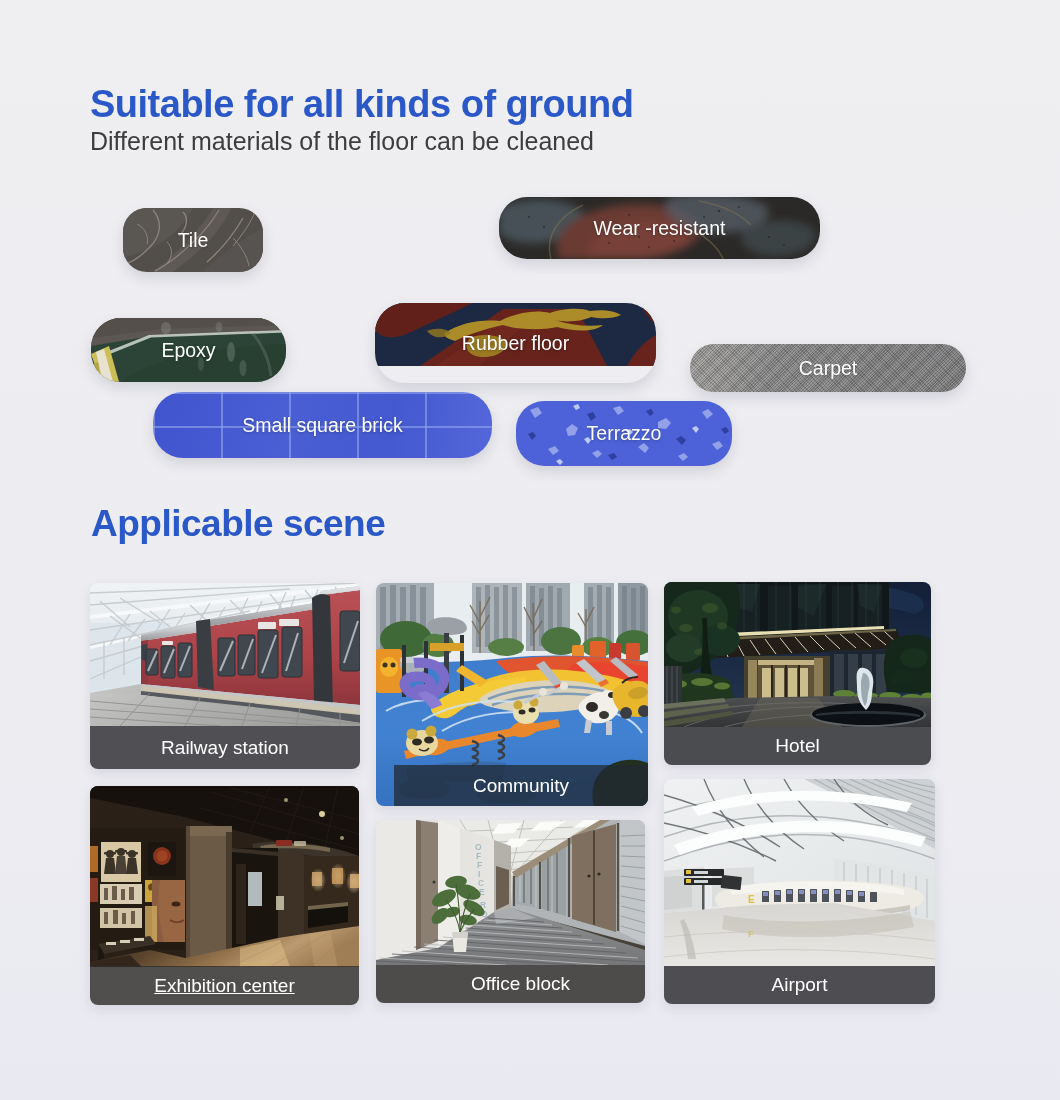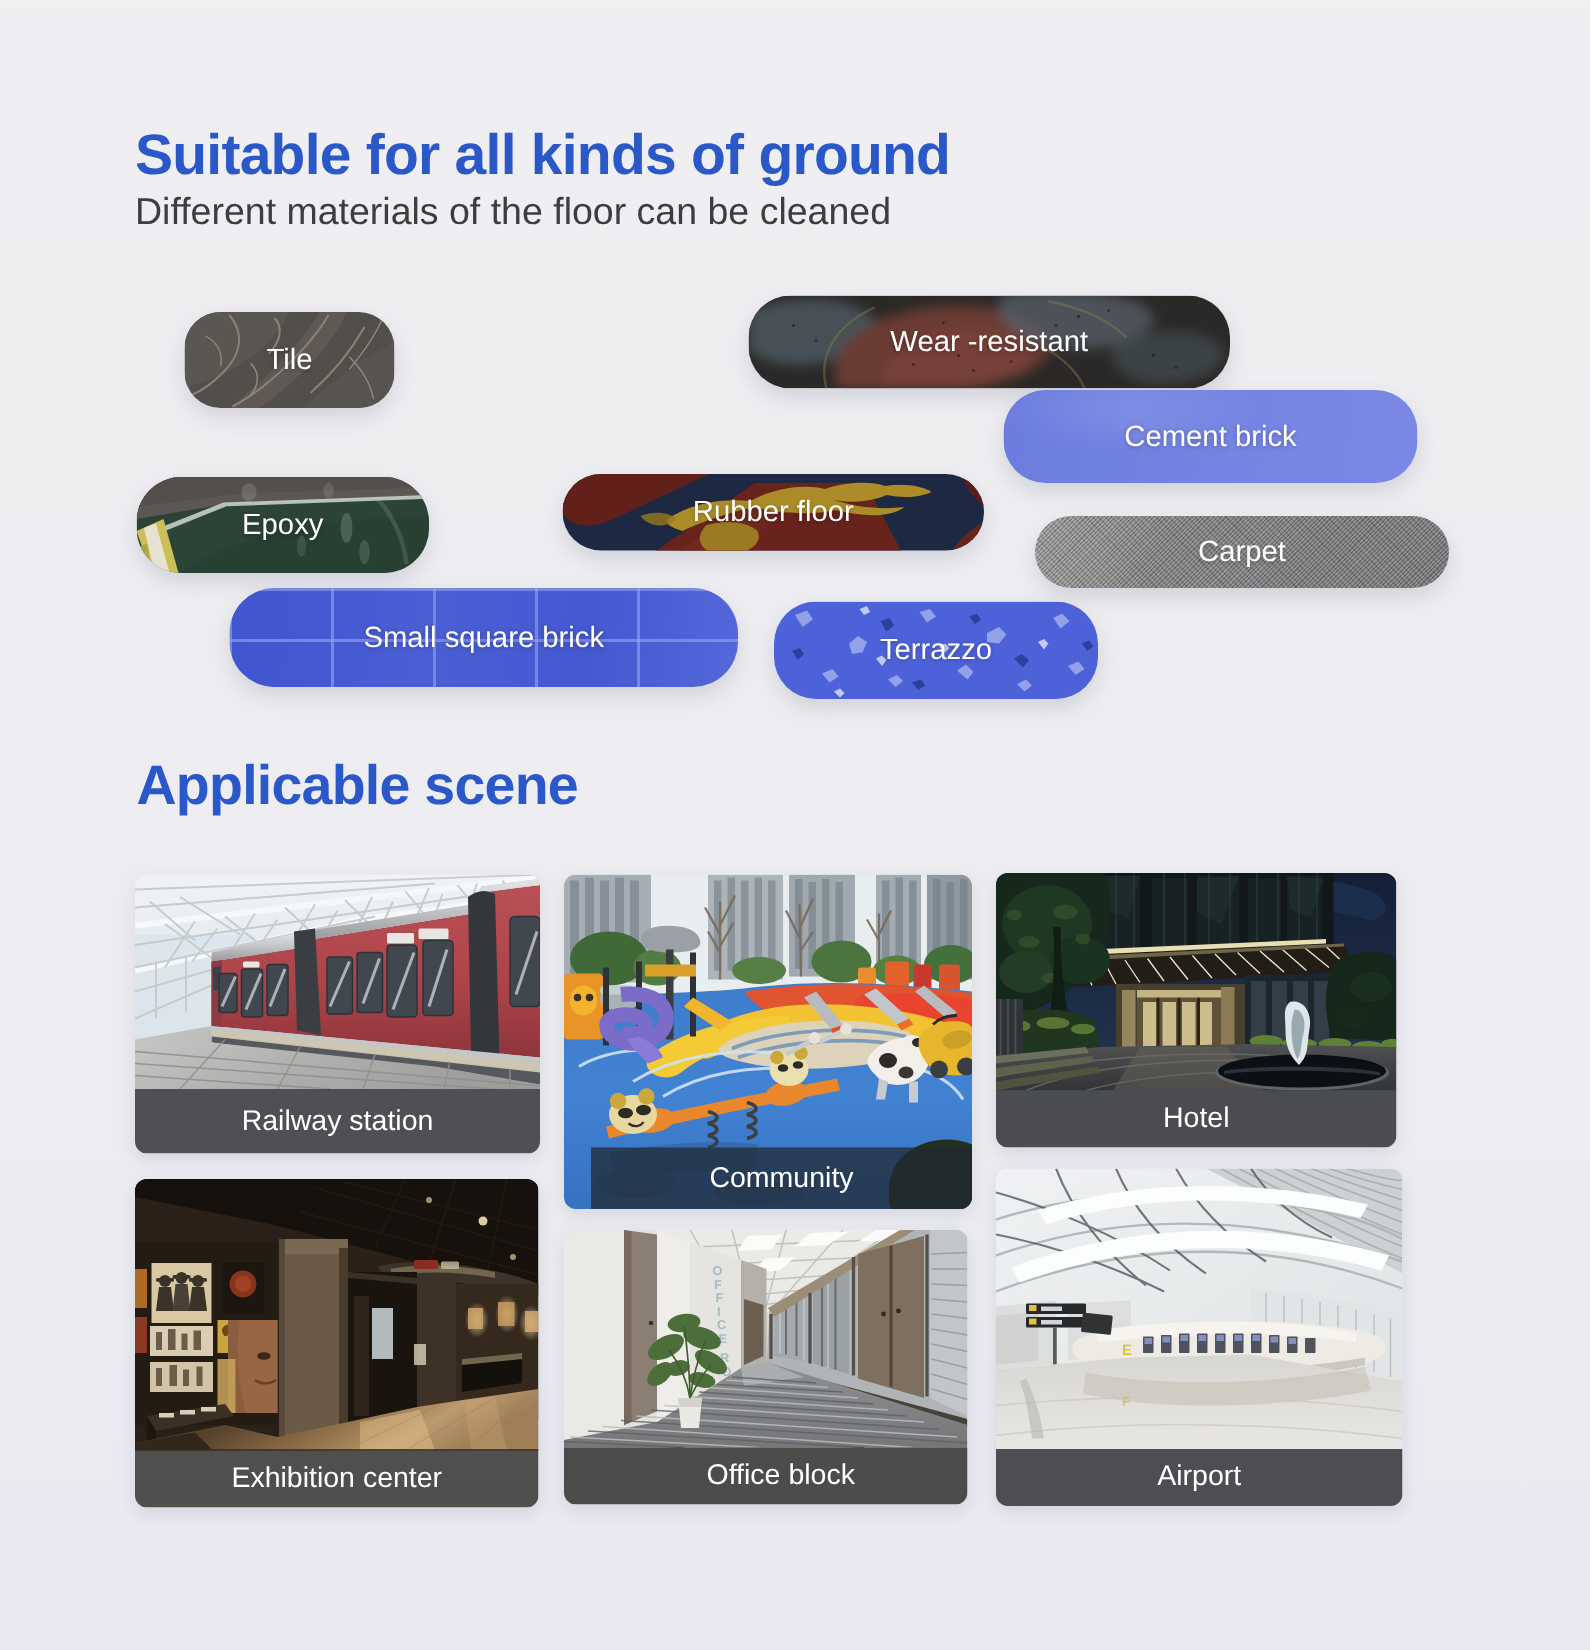--- a/index.html
+++ b/index.html
@@ -80,25 +80,20 @@
           <circle cx="205" cy="20" r="1"></circle>
           <circle cx="270" cy="40" r="1.1"></circle>
           <circle cx="285" cy="48" r="1"></circle>
           <circle cx="30" cy="20" r="1.1"></circle>
           <circle cx="45" cy="30" r="1"></circle>
   </g>
  </svg>
  <span>Wear -resistant</span>
     </div>
 
-<div class="chip" style="left:669px;top:260px;width:276px;height:62px;border-radius:28px;background:
- radial-gradient(ellipse 120px 40px at 30% 20%, rgba(255,255,255,0.10), rgba(255,255,255,0) 75%),
- linear-gradient(100deg,#6b7cde,#7584e2 55%,#7b89e5);">
- <span>Cement brick</span>
-    </div>
 
 <div class="chip" style="left:91px;top:318px;width:195px;height:64px;border-radius:30px;">
  <svg width="195" height="64" viewBox="0 0 195 64">
   <rect width="195" height="64" fill="#2c4437"></rect>
 
   <path d="M0 0 H195 V13 L60 18 L0 28 Z" fill="#5c5752"></path>
   <path d="M0 0 H195 V7 L70 11 L0 20 Z" fill="#534e49" opacity="0.8"></path>
 
   <path d="M58 17 L195 12 L195 14.5 L60 19.5 L14 38 L10 36 Z" fill="#cfd8d0" opacity="0.85"></path>
 
@@ -113,21 +108,21 @@
    <ellipse cx="152" cy="50" rx="3.5" ry="8" opacity="0.16"></ellipse>
    <ellipse cx="110" cy="46" rx="3" ry="7" opacity="0.13"></ellipse>
    <ellipse cx="75" cy="10" rx="5" ry="6" opacity="0.18"></ellipse>
    <ellipse cx="128" cy="9" rx="3.5" ry="5" opacity="0.15"></ellipse>
   </g>
   <path d="M160 14 C170 24 178 40 180 58" stroke="#cfe0d4" stroke-width="3" opacity="0.15" fill="none"></path>
  </svg>
  <span>Epoxy</span>
     </div>
 
-<div class="chip" style="left:375px;top:316px;width:281px;height:51px;border-radius:30px;">
+<div class="chip" style="left:375px;top:303px;width:281px;height:80px;border-radius:30px;">
  <svg width="281" height="63" viewBox="0 0 281 63">
   <rect width="281" height="63" fill="#1d2942"></rect>
 
   <path d="M45 63 L128 6 L202 6 L232 63 Z" fill="#67231c"></path>
   <path d="M60 63 L135 12 L160 12 L105 63 Z" fill="#73291f" opacity="0.8"></path>
 
   <path d="M0 0 L98 0 L34 30 C16 38 4 34 0 26 Z" fill="#61201a"></path>
 
   <path d="M252 63 C260 48 270 38 281 32 L281 63 Z" fill="#67231c"></path>
   <path d="M266 0 L281 0 L281 22 C274 16 268 8 266 0 Z" fill="#5a1d18"></path>
@@ -815,21 +810,21 @@
    <path d="M220 148 L240 145 L248 181 L224 181 Z" fill="#caa678" opacity="0.7"></path>
   </g>
   <g stroke="#9a7a50" stroke-width="0.8" opacity="0.35">
    <path d="M100 181 L160 160"></path>
           <path d="M140 181 L200 152"></path>
           <path d="M180 181 L240 146"></path>
           <path d="M220 181 L266 142"></path>
   </g>
  </svg>
 
- <div class="cap" style="height:39px;background:rgba(48,45,42,0.82);">Exhibition center</div>
+ <div class="cap" style="height:39px;background:rgba(48,45,42,0.82);text-decoration:underline;">Exhibition center</div>
 </div>
 
 <div class="card" style="left:376px;top:820px;width:269px;height:183px;">
  <svg width="269" height="183" viewBox="0 0 269 183">
   <defs>
    <linearGradient id="of-carpet" x1="0" y1="0" x2="0" y2="1">
     <stop offset="0" stop-color="#8f9193"></stop>
             <stop offset="1" stop-color="#747678"></stop>
    </linearGradient>
   </defs>

